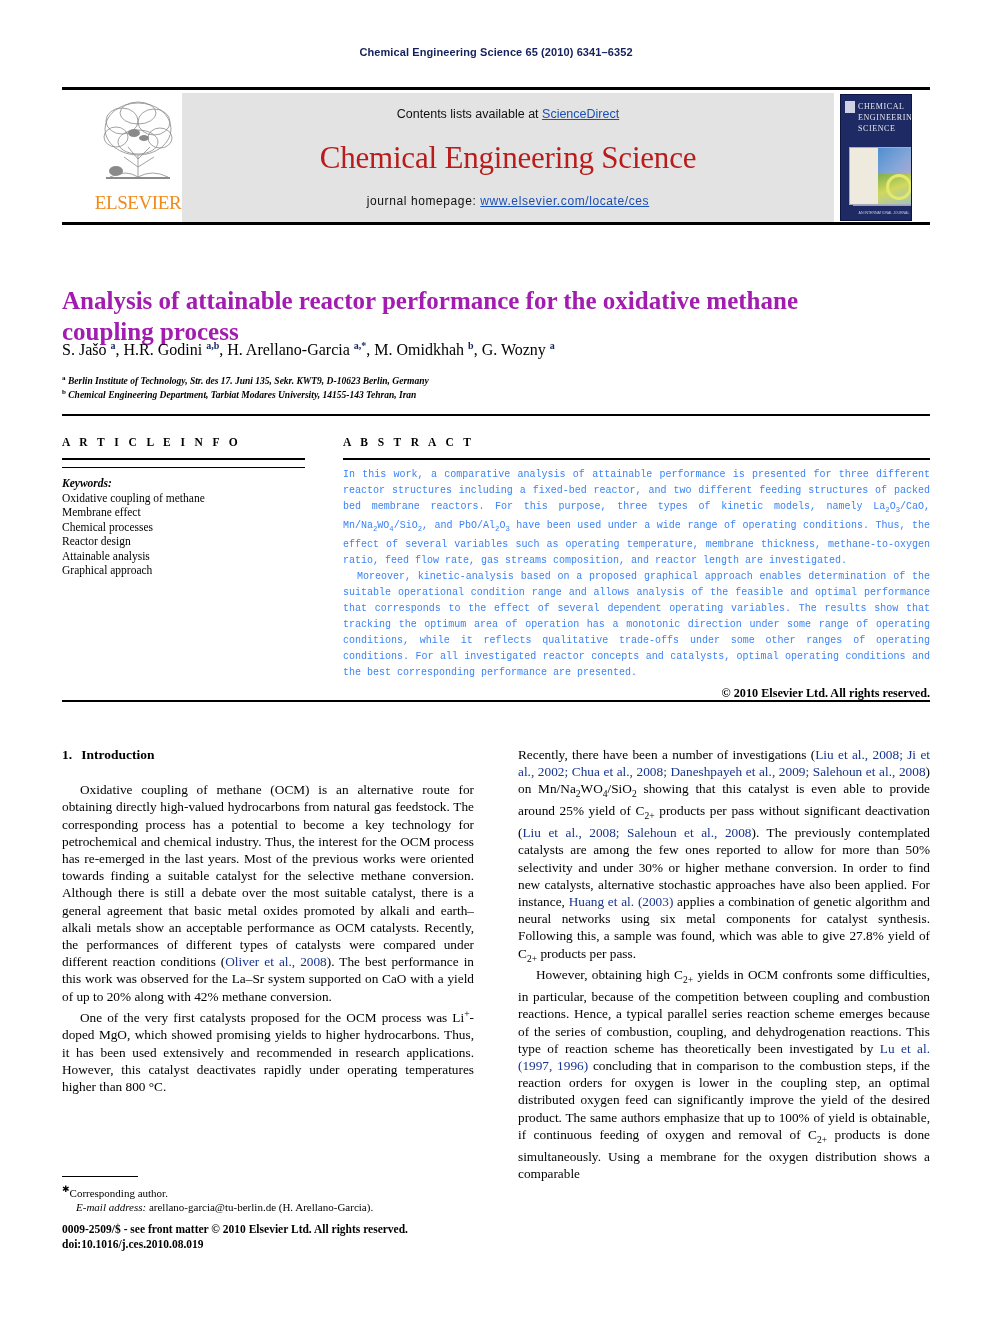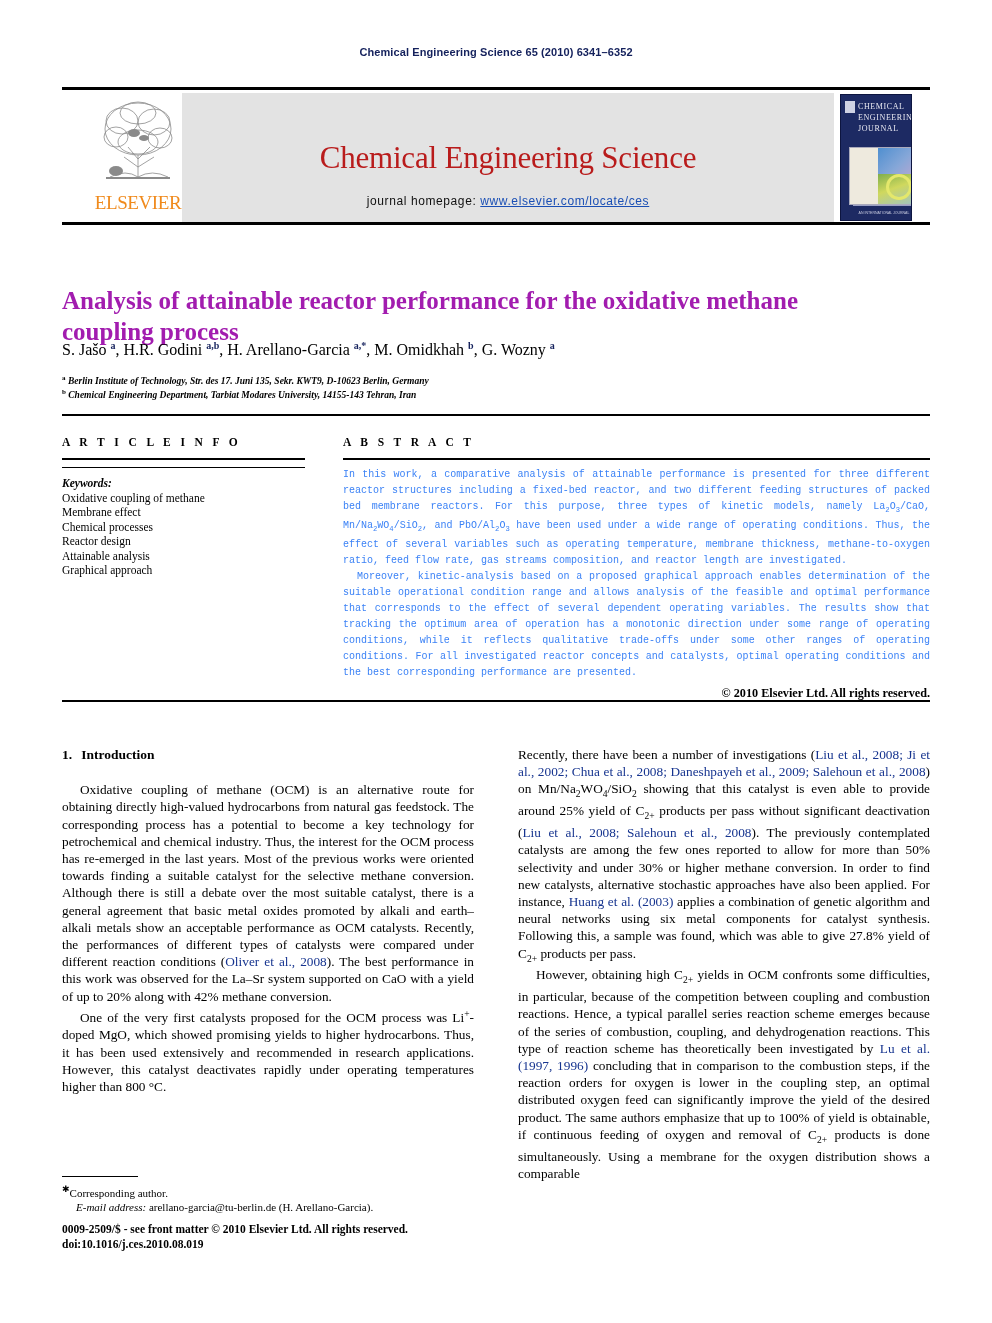--- a/index.html
+++ b/index.html
@@ -358,33 +358,36 @@
             <ellipse cx="34" cy="36" rx="6" ry="4"></ellipse>
             <ellipse cx="44" cy="41" rx="5" ry="3"></ellipse>
             <rect x="6" y="80" width="64" height="2"></rect>
             <ellipse cx="16" cy="74" rx="7" ry="5"></ellipse>
           </g>
         </svg>
         <div class="elsevier-word">ELSEVIER</div>
       </div>
 
       <div class="center-band">
+        <div class="contents-line">
+          <span>Contents lists available at </span><a class="sciencedirect" href="#">ScienceDirect</a>
+        </div>
         <div class="journal-name">Chemical Engineering Science</div>
         <div class="homepage-line">
           <span>journal homepage: </span><a class="homepage-url" href="#">www.elsevier.com/locate/ces</a>
         </div>
       </div>
 
       <div class="cover-block">
         <div class="cover-art">
           <div class="cover-els"></div>
           <div class="cover-title">
             <div>CHEMICAL</div>
             <div>ENGINEERING</div>
-            <div>JOURNAL</div>
+            <div>SCIENCE</div>
           </div>
           <div class="cover-photo">
             <div class="ph-b"></div>
             <div class="ph-g"></div>
             <div class="ph-ring"></div>
           </div>
           <div class="cover-rule"></div>
           <div class="cover-foot">AN INTERNATIONAL JOURNAL</div>
         </div>
       </div>

